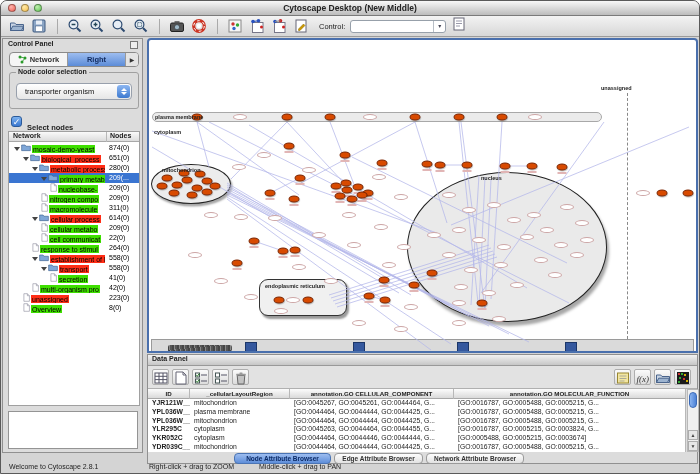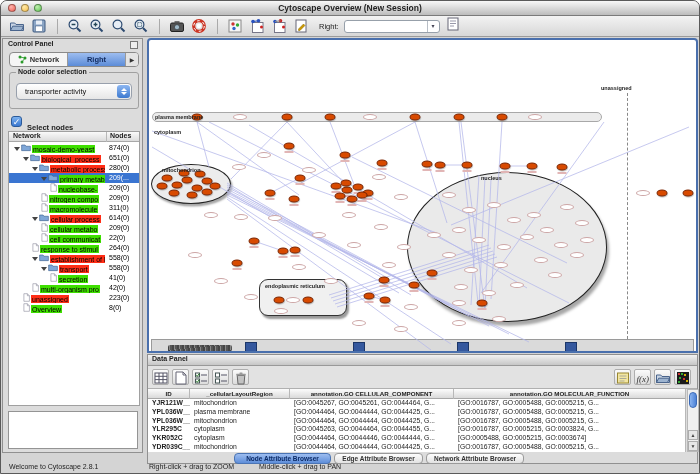--- a/index.html
+++ b/index.html
@@ -124,21 +124,21 @@
 <body>
 
 <div id="win">
 
   <div class="titlebar">
     <div class="lights">
       <span class="light l-red"></span>
       <span class="light l-yel"></span>
       <span class="light l-grn"></span>
     </div>
-    <div class="win-title">Cytoscape Overview (New Session)</div>
+    <div class="win-title">Cytoscape Desktop (New Middle)</div>
   </div>
 
   <div class="toolbar">
     <span id="tb-icons" style="display:flex;align-items:center;gap:5px;">
         <span class="tb-icon"><svg width="16" height="16" viewBox="0 0 16 16">
             <path d="M1.5 12.5V5h4.2l1.3 1.5H14.5v6z" fill="#c8d4e4" stroke="#49648c"></path>
             <path d="M1.5 12.5l2.2-4.3h10.8l-2 4.3z" fill="#9db4d0" stroke="#49648c"></path>
           </svg></span>
         <span class="tb-icon"><svg width="16" height="16" viewBox="0 0 16 16">
             <rect x="2" y="2" width="12" height="12" rx="1" fill="#8ca6c6" stroke="#3e5a80"></rect>
@@ -196,21 +196,21 @@
             <circle cx="4" cy="3.5" r="1.8" fill="#2a52be"></circle>
             <circle cx="9.5" cy="2.8" r="1.8" fill="#cc2222"></circle>
             <line x1="4" y1="3.5" x2="9.5" y2="2.8" stroke="#888"></line>
             <circle cx="12.5" cy="9" r="1.5" fill="#cc2222"></circle>
           </svg></span>
         <span class="tb-icon"><svg width="16" height="16" viewBox="0 0 16 16">
             <rect x="3" y="2" width="10" height="12" fill="#fff" stroke="#667"></rect>
             <path d="M5.5 11l5-5 1.5 1.5-5 5H5.5z" fill="#cc9900" stroke="#886600" stroke-width="0.5"></path>
           </svg></span>
       </span>
-    <span class="search-label">Right:</span>
+    <span class="search-label">Control:</span>
     <span class="search-box">
       <input class="search-input" value="" style="">
       <span class="search-dd">▾</span>
     </span>
     <span id="tb-after-search"><span class="tb-icon"><svg width="16" height="16" viewBox="0 0 16 16">
             <rect x="3" y="2" width="10" height="12" fill="#fff" stroke="#667"></rect>
             <line x1="5" y1="5" x2="11" y2="5" stroke="#99a"></line>
             <line x1="5" y1="7.5" x2="11" y2="7.5" stroke="#99a"></line>
             <line x1="5" y1="10" x2="9" y2="10" stroke="#99a"></line>
           </svg></span></span>
@@ -231,21 +231,21 @@
         <span>Network</span>
       </div>
       <div class="cp-tab sel">
         <span>Right</span>
       </div>
       <div class="cp-tab-arrow">▶</div>
     </div>
     <div class="groupbox">
       <div class="groupbox-legend">Node color selection</div>
       <div class="dropdown">
-        <span>transporter activity</span>
+        <span>transporter organism</span>
         <span class="dd-cap">
             <i class="dd-up"></i>
             <i class="dd-dn"></i>
           </span>
       </div>
     </div>
     <div class="checkrow">
       <span class="checkbox">✓</span>
       <span class="checklabel">Select nodes</span>
     </div>

